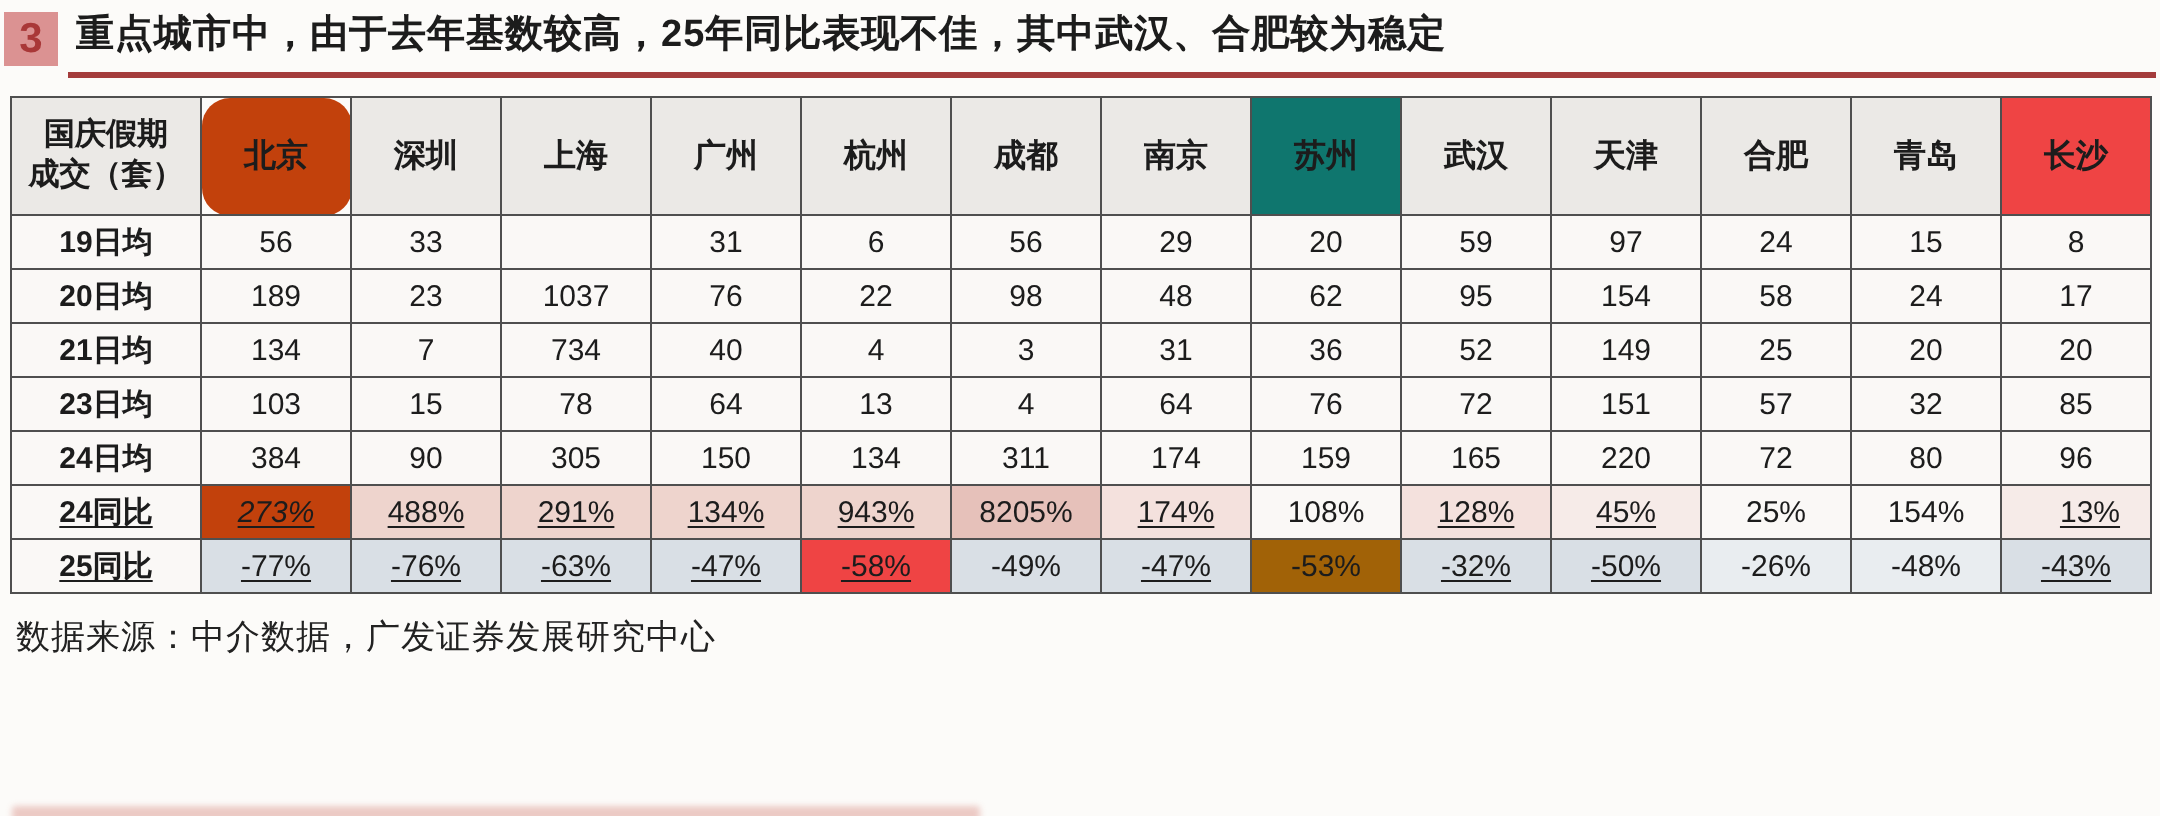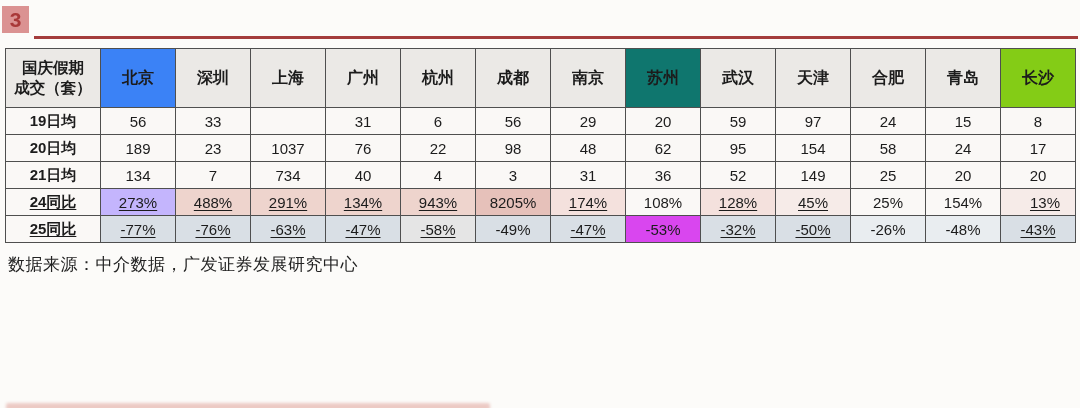--- a/index.html
+++ b/index.html
@@ -65,20 +65,21 @@
     opacity:.45;filter:blur(1.5px);
   }
 </style>
 </head>
 <body>
 
 <div class="page">
 
   <div class="title-row">
     <div class="badge" style="background: rgb(219, 146, 146); color: rgb(169, 56, 56);">3</div>
+    <div class="title-text">重点城市中，由于去年基数较高，25年同比表现不佳，其中武汉、合肥较为稳定</div>
   </div>
   <div class="title-underline" style="background: rgb(164, 60, 60);"></div>
 
   <table>
     <colgroup>
         <col style="width: 95px;">
         <col style="width: 75px;">
         <col style="width: 75px;">
         <col style="width: 75px;">
         <col style="width: 75px;">
@@ -89,33 +90,33 @@
         <col style="width: 75px;">
         <col style="width: 75px;">
         <col style="width: 75px;">
         <col style="width: 75px;">
         <col style="width: 75px;">
       </colgroup>
     <thead>
       <tr>
           <th class="corner" style="background: rgb(235, 233, 230);">国庆假期
 成交（套）</th>
-          <th style="background: #3b82f6;">北京</th>
+          <th style="background: #c2410c; border-radius: 14px;">北京</th>
           <th style="background: rgb(235, 233, 230);">深圳</th>
           <th style="background: rgb(235, 233, 230);">上海</th>
           <th style="background: rgb(235, 233, 230);">广州</th>
           <th style="background: rgb(235, 233, 230); text-align: center;">杭州</th>
           <th style="background: rgb(235, 233, 230);">成都</th>
           <th style="background: rgb(235, 233, 230);">南京</th>
           <th style="background: #0f766e;">苏州</th>
           <th style="background: rgb(235, 233, 230);">武汉</th>
           <th style="background: rgb(235, 233, 230);">天津</th>
           <th style="background: rgb(235, 233, 230);">合肥</th>
           <th style="background: rgb(235, 233, 230); text-align: center;">青岛</th>
-          <th style="background: #84cc16;">长沙</th>
+          <th style="background: #ef4444;">长沙</th>
         </tr>
     </thead>
     <tbody>
         <tr>
           <td class="rowlabel">19日均</td>
           <td>56</td>
           <td>33</td>
           <td></td>
           <td>31</td>
           <td>6</td>
@@ -154,45 +155,77 @@
           <td>3</td>
           <td>31</td>
           <td>36</td>
           <td>52</td>
           <td>149</td>
           <td>25</td>
           <td>20</td>
           <td>20</td>
         </tr>
         <tr>
+          <td class="rowlabel">23日均</td>
+          <td>103</td>
+          <td>15</td>
+          <td>78</td>
+          <td>64</td>
+          <td>13</td>
+          <td>4</td>
+          <td>64</td>
+          <td>76</td>
+          <td>72</td>
+          <td>151</td>
+          <td>57</td>
+          <td>32</td>
+          <td>85</td>
+        </tr>
+        <tr>
+          <td class="rowlabel">24日均</td>
+          <td>384</td>
+          <td>90</td>
+          <td>305</td>
+          <td>150</td>
+          <td>134</td>
+          <td>311</td>
+          <td>174</td>
+          <td>159</td>
+          <td>165</td>
+          <td>220</td>
+          <td>72</td>
+          <td>80</td>
+          <td>96</td>
+        </tr>
+        <tr>
           <td class="rowlabel u">24同比</td>
-          <td style="background: #c4b5fd;"><span class="u">273%</span></td>
+          <td style="background: #c2410c; font-style: italic;"><span class="u">273%</span></td>
           <td style="background: rgb(238, 212, 205);"><span class="u">488%</span></td>
           <td style="background: rgb(238, 212, 205);"><span class="u">291%</span></td>
           <td style="background: rgb(238, 212, 205);"><span class="u">134%</span></td>
           <td style="background: rgb(238, 212, 205); text-align: center;"><span class="u">943%</span></td>
           <td style="background: rgb(230, 193, 186);">8205%</td>
           <td style="background: rgb(244, 225, 221);"><span class="u">174%</span></td>
           <td>108%</td>
           <td style="background: rgb(244, 225, 221);"><span class="u">128%</span></td>
           <td style="background: rgb(246, 235, 232);"><span class="u">45%</span></td>
           <td>25%</td>
           <td>154%</td>
           <td style="background: rgb(246, 235, 232); padding-left: 16px;"><span class="u">13%</span></td>
         </tr>
         <tr>
           <td class="rowlabel u">25同比</td>
           <td style="background: rgb(217, 223, 229);"><span class="u">-77%</span></td>
           <td style="background: rgb(217, 223, 229);"><span class="u">-76%</span></td>
           <td style="background: rgb(217, 223, 229);"><span class="u">-63%</span></td>
           <td style="background: rgb(217, 223, 229);"><span class="u">-47%</span></td>
-          <td style="background: #e5e5e5; text-align: center;"><span class="u">-58%</span></td>
+          <td style="background: #ef4444; text-align: center;"><span class="u">-58%</span></td>
           <td style="background: rgb(217, 223, 229);">-49%</td>
           <td style="background: rgb(217, 223, 229);"><span class="u">-47%</span></td>
-          <td style="background: #d946ef;">-53%</td>
+          <td style="background: #a16207;">-53%</td>
           <td style="background: rgb(217, 223, 229);"><span class="u">-32%</span></td>
           <td style="background: rgb(217, 223, 229);"><span class="u">-50%</span></td>
           <td style="background: rgb(233, 237, 240);">-26%</td>
           <td style="background: rgb(233, 237, 240);">-48%</td>
           <td style="background: rgb(217, 223, 229);"><span class="u">-43%</span></td>
         </tr>
       </tbody>
   </table>
 
   <div class="source">数据来源：中介数据，广发证券发展研究中心</div>

